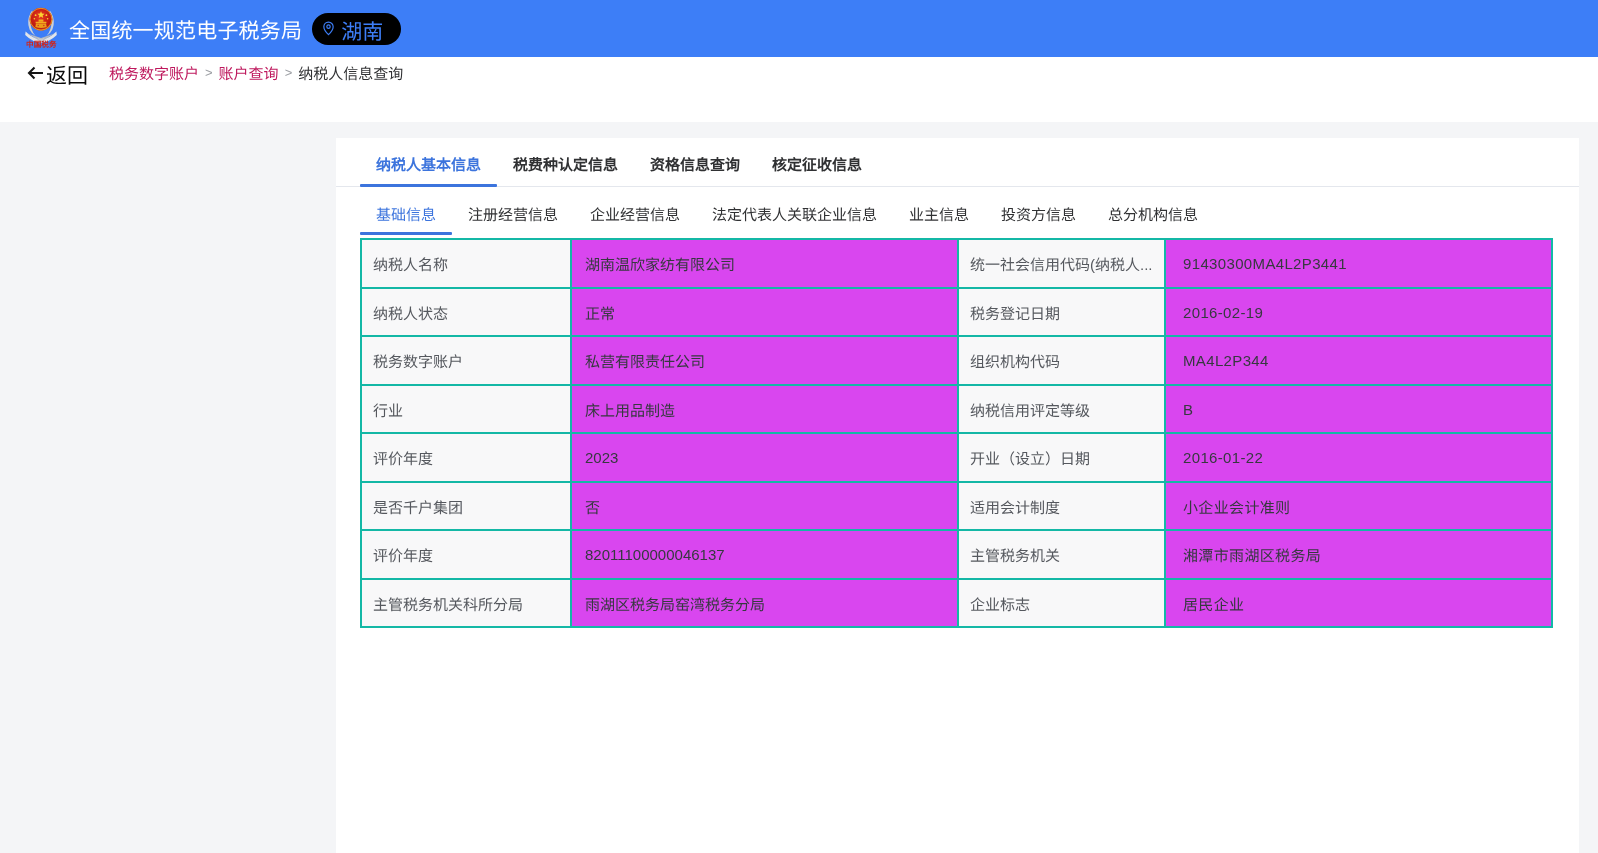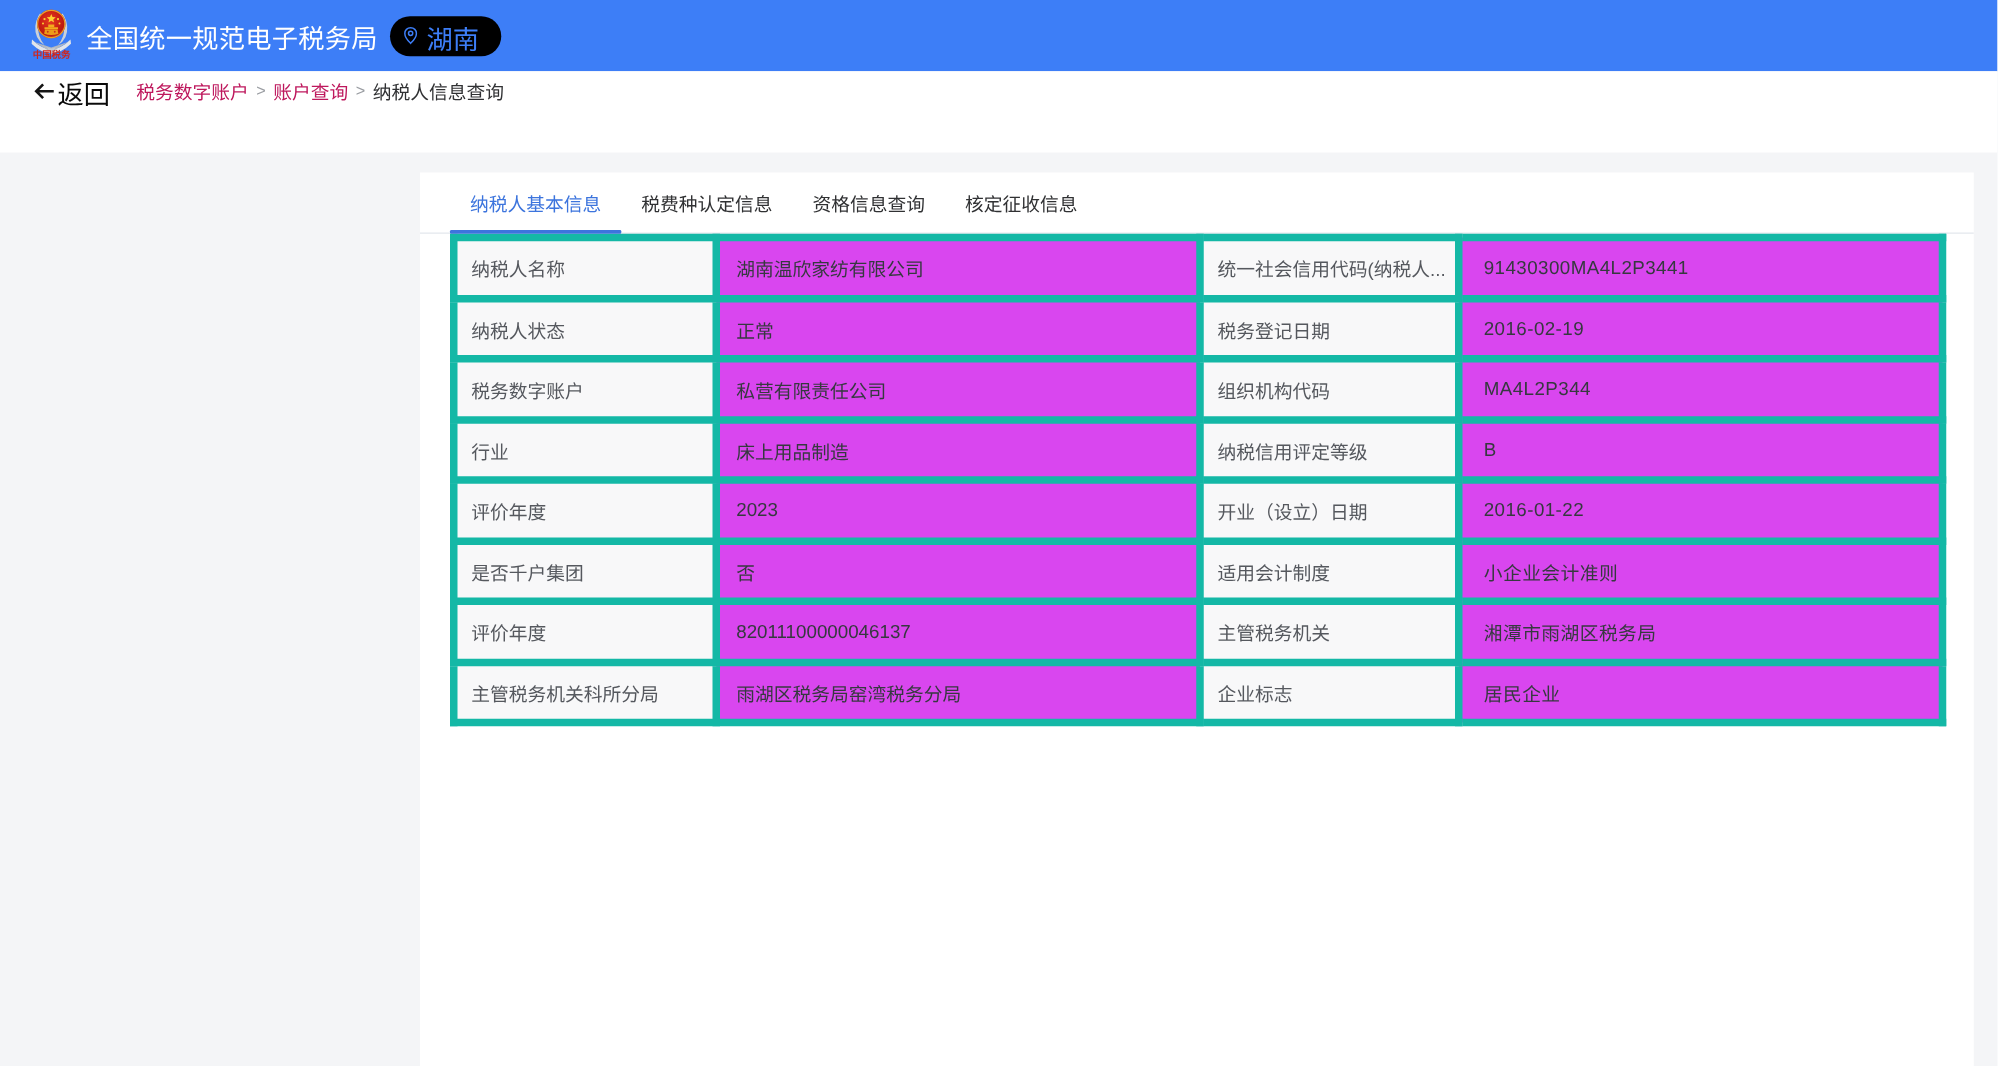--- a/index.html
+++ b/index.html
@@ -17,32 +17,32 @@
   .crumbbar { height:65px; background:#fff; display:flex; align-items:flex-start; }
   .back { display:flex; align-items:center; margin-left:27px; font-size:21px; color:#0a0a0a; position:relative; top:2px; }
   .back svg { margin-right:2px; position:relative; top:-1px; }
   .crumbs { margin-left:21px; font-size:15px; color:#303133; display:flex; align-items:center; position:relative; top:5px; }
   .crumbs a { color:#be185d; text-decoration:none; }
   .crumbs .sep { color:#9a9da2; margin:0 6px; font-size:13px; font-family:"Liberation Sans",sans-serif; }
   
   .main { margin-top:16px; height:700px; }
   .panel { margin-left:336px; margin-right:19px; background:#fff; height:715px; }
   
-  .tabs1 { display:flex; padding-left:24px; height:49px; border-bottom:1px solid #e4e7ed; }
+  .tabs1 { display:flex; padding-left:24px; height:49px; border-bottom:1px solid #e4e7ed;font-weight:bold; }
   .tabs1 .tab { position:relative; padding:5px 16px 0; line-height:43px; font-size:15px; color:#303133; cursor:pointer; }
   .tabs1 .tab.on { color:#3c74dd; }
   .tabs1 .tab.on::after { content:""; position:absolute; left:0; right:0; bottom:-1px; height:3px; background:#3c74dd; border-radius:1px; }
   
   .tabs2 { display:flex; padding-left:24px; height:51px; }
   .tabs2 .tab { position:relative; padding:5px 16px 0; line-height:45px; font-size:15px; color:#303133; cursor:pointer; }
   .tabs2 .tab.on { color:#3c74dd; }
   .tabs2 .tab.on::after { content:""; position:absolute; left:0; right:0; bottom:3px; height:3px; background:#3c74dd; border-radius:1px; }
   
   table.info { border-collapse:collapse; margin-left:24px; width:1191px; table-layout:fixed; }
-  table.info td { border:6px solid #14b8a6; height:48px; font-size:15px; vertical-align:middle; }
+  table.info td { border:2px solid #14b8a6; height:48px; font-size:15px; vertical-align:middle; }
   td.lb { width:210px; background:#f8f8f9; color:#55585e; padding-left:11px; }
   td.vl { width:387px; background:#d946ef; color:#36393f; padding-left:13px; }
   td.lb2 { width:207px; }
   td.vl2 { padding-left:17px; letter-spacing:0.35px; }
   tr.shortrow td { height:46px; }
   table.info tr:nth-child(odd) td { height:49px; }
   table.info tr:nth-child(10) td { height:46px; }
   table.info td.none { border:none; background:#fff; }
 </style>
 </head>
@@ -107,20 +107,29 @@
   </div>
 
   <div class="main">
     <div class="panel">
       <div class="tabs1">
         <div class="tab on">纳税人基本信息</div>
         <div class="tab">税费种认定信息</div>
         <div class="tab">资格信息查询</div>
         <div class="tab">核定征收信息</div>
       </div>
+      <div class="tabs2">
+        <div class="tab on">基础信息</div>
+        <div class="tab">注册经营信息</div>
+        <div class="tab">企业经营信息</div>
+        <div class="tab">法定代表人关联企业信息</div>
+        <div class="tab">业主信息</div>
+        <div class="tab">投资方信息</div>
+        <div class="tab">总分机构信息</div>
+      </div>
       <table class="info">
         <tbody>
           <tr>
             <td class="lb">纳税人名称</td>
             <td class="vl">湖南温欣家纺有限公司</td>
             <td class="lb lb2">统一社会信用代码(纳税人...</td>
             <td class="vl vl2">91430300MA4L2P3441</td>
           </tr>
         <tr>
             <td class="lb">纳税人状态</td>

